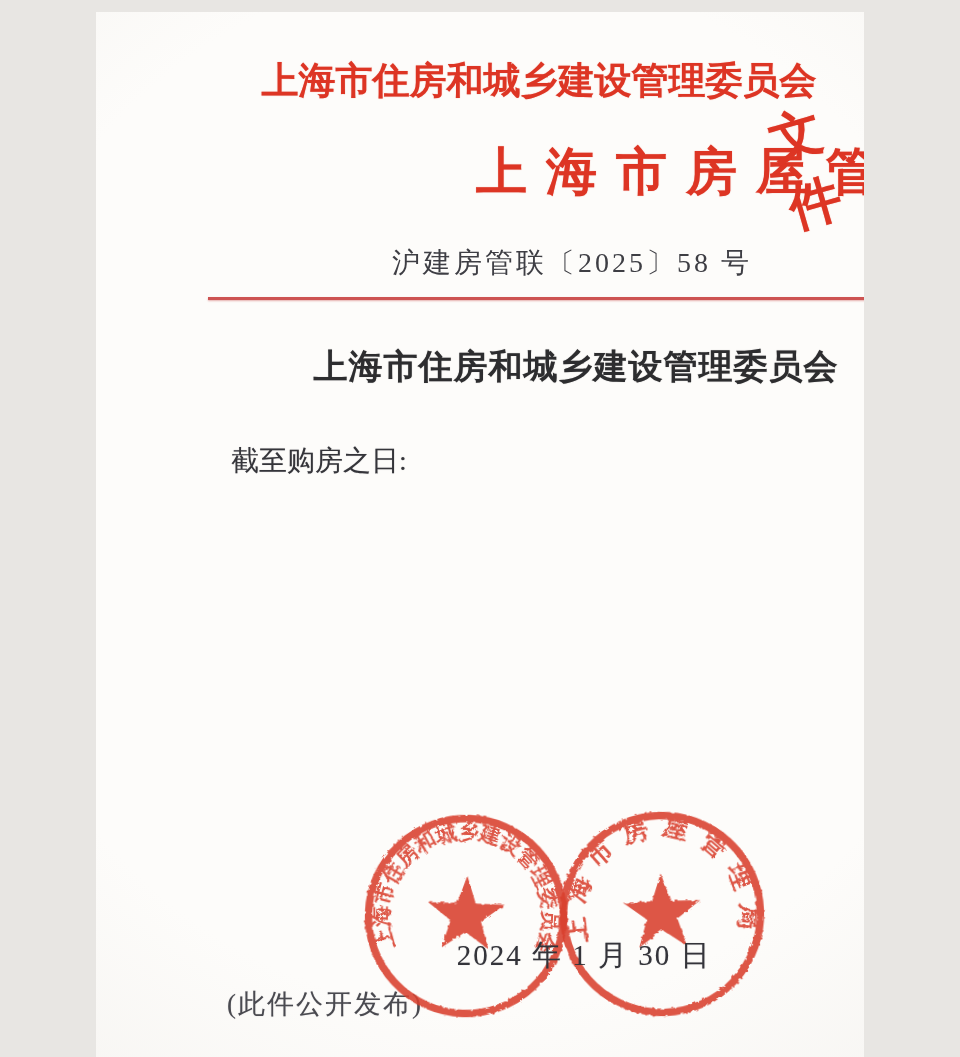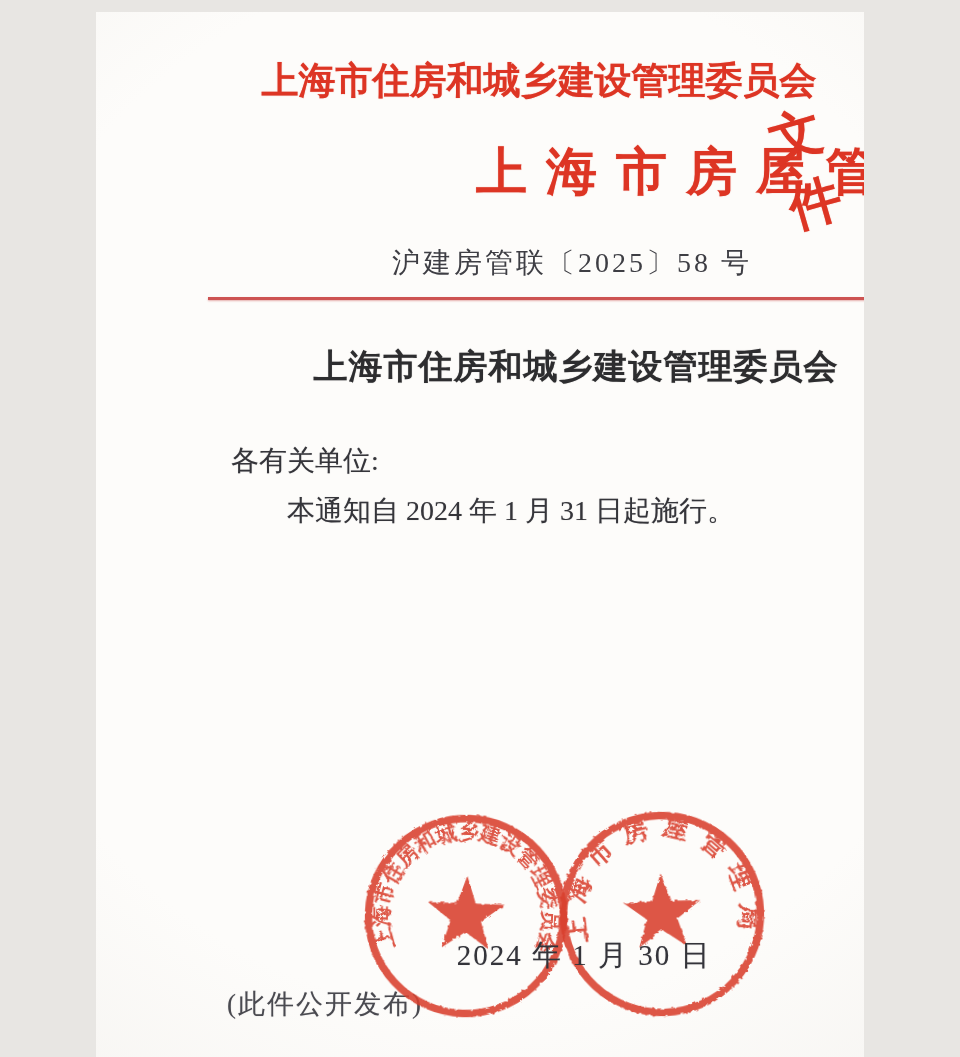--- a/index.html
+++ b/index.html
@@ -143,22 +143,21 @@
   <div class="lh-line2">上海市房屋管理局</div>
   <div class="lh-wenjian">文件</div>
 
   <div class="doc-number">沪建房管联〔2025〕58 号</div>
 
   <div class="red-rule"></div>
 
   <div class="doc-title">上海市住房和城乡建设管理委员会</div>
 
   <div class="doc-body">
-    <p>各有关单位:</p>
-    <p class="indent">本通知自 2024 年 1 月 31 日起施行。</p>
+    <p>截至购房之日:</p>
   </div>
 
   <svg class="seal seal-left" viewBox="0 0 200 200">
     <defs>
       <filter id="stampRough1" x="-10%" y="-10%" width="120%" height="120%">
         <feTurbulence type="fractalNoise" baseFrequency="0.28" numOctaves="2" result="n"></feTurbulence>
         <feDisplacementMap in="SourceGraphic" in2="n" scale="3.2"></feDisplacementMap>
       </filter>
       <path id="sealArcL" d="M 33.8,130.8 A 73,73 0 1 1 166.2,130.8" fill="none"></path>
     </defs>

